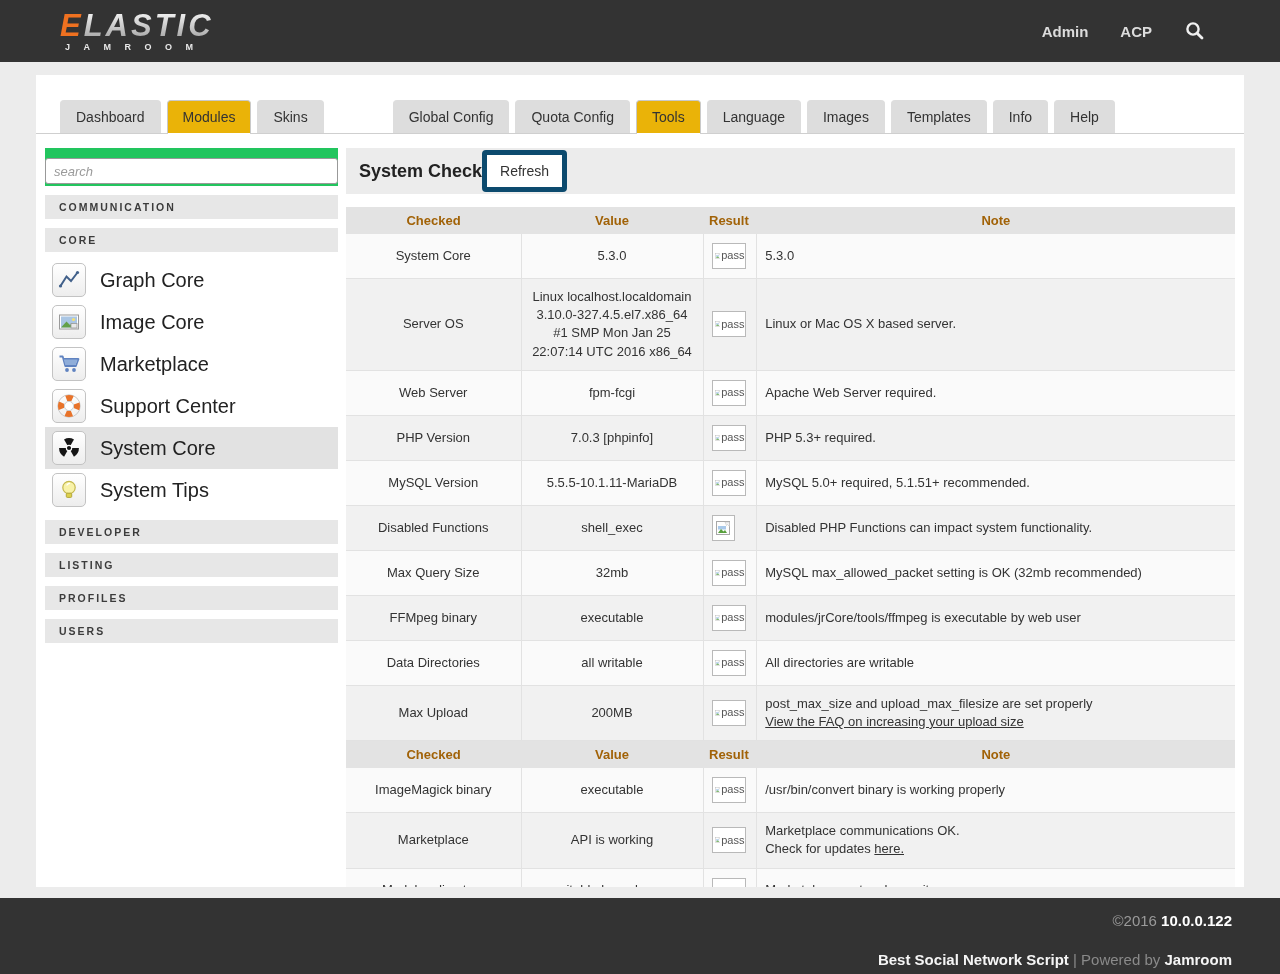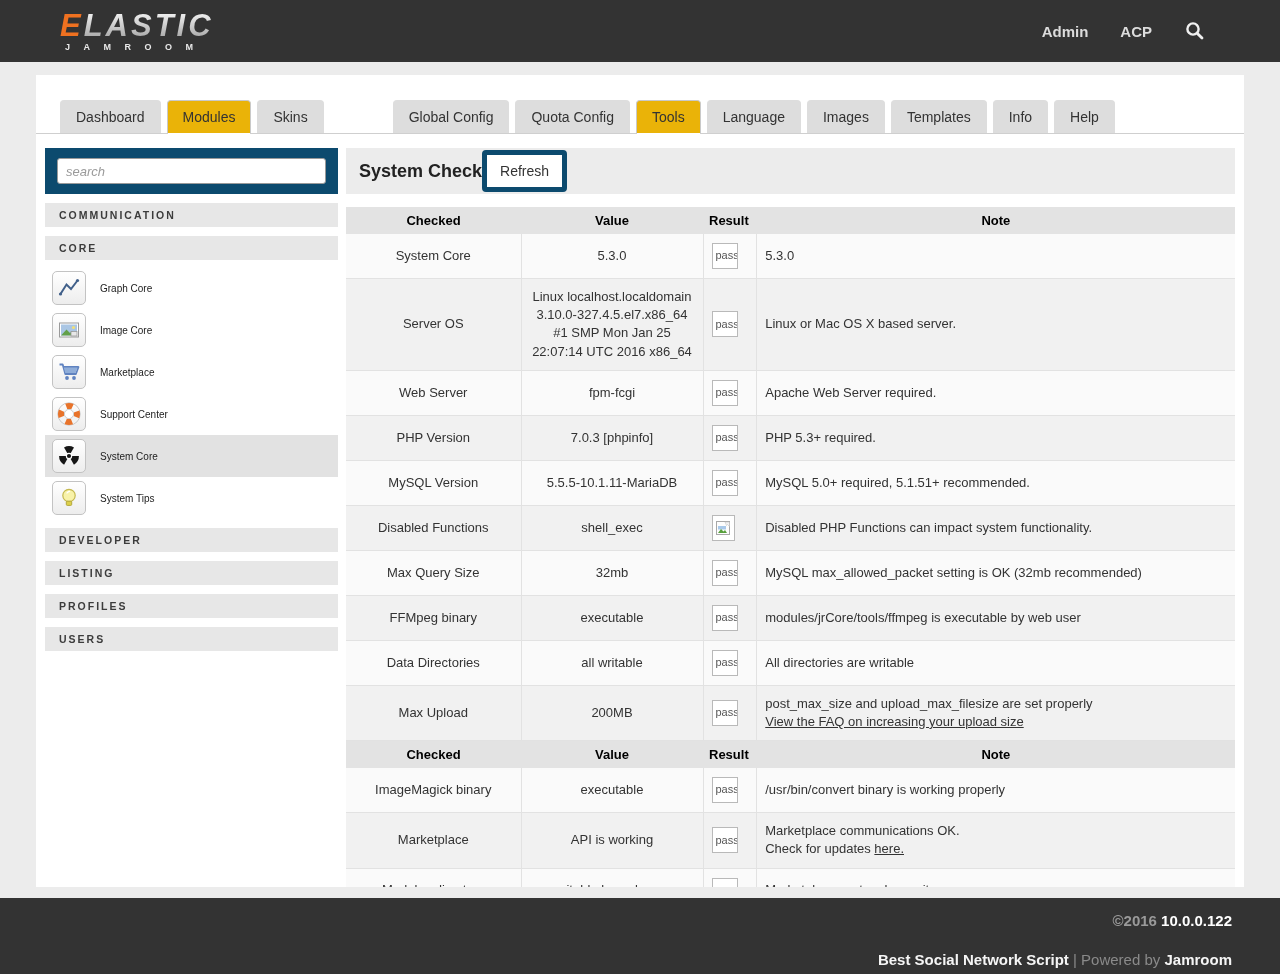--- a/index.html
+++ b/index.html
@@ -60,21 +60,21 @@
   .tab.active::after {
     content:""; position:absolute; left:0; right:0; bottom:-1px; height:1px; background:#ffffff;
   }
 
   
   .contentrow { display:flex; padding-top:14px; }
   .sidebar { width:293px; margin-left:9px; flex:none; }
   .main { flex:1; margin-left:8px; margin-right:9px; }
 
   
-  .searchstrip { background:#0c4a6e; padding:10px 12px; height:46px; }
+  .searchstrip { background:#22c55e; padding:10px 0; height:38px; }
   .searchstrip input {
     width:100%; height:26px; border:1px solid #999; border-radius:3px;
     padding:0 8px; font-size:13px; font-family:"Liberation Sans",sans-serif;
     background:#fff; color:#333;
   }
   .searchstrip input::placeholder { color:#9a9a9a; font-style:italic; }
   .catbar {
     background:#e7e7e7; color:#3c3c3c;
     font-size:10.5px; font-weight:bold; letter-spacing:2px;
     padding:6px 14px; margin-top:9px; cursor:pointer;
@@ -84,69 +84,69 @@
     display:flex; align-items:center; height:42px; padding-left:7px;
     cursor:pointer; background:#fff;
   }
   .item.active { background:#e2e2e2; }
   .iconbox {
     width:34px; height:34px; flex:none;
     border:1px solid #c3c3c3; border-radius:5px;
     background:linear-gradient(#ffffff,#ededed);
     display:flex; align-items:center; justify-content:center;
   }
-  .item .label { margin-left:14px; font-size:10px; color:#222; }
+  .item .label { margin-left:14px; font-size:20px; color:#222; }
 
   
   .titlestrip {
     background:#ececec; height:46px;
     display:flex; align-items:center; justify-content:flex-start;
     padding:0 11px 0 13px;
   }
   .titlestrip h1 { font-size:18px; font-weight:bold; color:#222; }
   .btn {
     background:#fff; border:5px solid #0c4a6e; border-radius:4px;
     padding:8px 13px; font-size:14px; color:#333; cursor:pointer;
     font-family:"Liberation Sans",sans-serif;
   }
 
   table.sys { width:100%; border-collapse:collapse; margin-top:13px; font-size:13px; }
   table.sys th {
-    background:#e3e3e3; font-weight:bold; font-size:13px; color:#000000;
+    background:#e3e3e3; font-weight:bold; font-size:13px; color:#a16207;
     padding:6px 8px; text-align:center;
   }
   table.sys th.h-result { text-align:left; width:50px; padding-left:6px; }
   table.sys th.h-checked { width:175px; }
   table.sys th.h-value { width:182px; }
   table.sys td {
     padding:9px 8px; border-bottom:1px solid #e2e2e2; vertical-align:middle;
     line-height:1.4;
   }
   td.c-checked { text-align:center; border-right:1px solid #e2e2e2; }
   td.c-value   { text-align:center; border-right:1px solid #e2e2e2; }
   td.c-result  { border-right:1px solid #e2e2e2; padding:4px 6px; width:50px; }
   td.c-note    { text-align:left; }
   tr.alt-a td { background:#fafafa; }
   tr.alt-b td { background:#f1f1f1; }
   .imgbox {
-    width:26px; height:26px; border:1px solid #b9b9b9; background:#fff;
+    width:34px; height:26px; border:1px solid #b9b9b9; background:#fff;
     display:flex; align-items:center; overflow:hidden; padding-left:2px;
     flex:none;
   }
   .imgbox.warnbox { width:23px; }
   .imgbox .alt { font-size:11px; color:#555; white-space:nowrap; margin-left:1px; }
   .notelink { color:#333; text-decoration:underline; cursor:pointer; }
 
   
   .footer {
     background:#333333; height:76px;
     padding:14px 48px 0 0; text-align:right;
   }
   .f1 { font-size:15px; }
-  .f1 .cpy { color:#9a9a9a;font-weight:bold; }
+  .f1 .cpy { color:#9a9a9a; }
   .f1 .ip { color:#ffffff; font-weight:bold; }
   .f2 { font-size:15px; margin-top:22px; }
   .f2 a { color:#f5f5f5; font-weight:bold; text-decoration:none; cursor:pointer; }
   .f2 .mid { color:#8a8a8a; }
 </style>
 </head>
 <body>
 
 <div class="topbar">
   <div class="logo">

